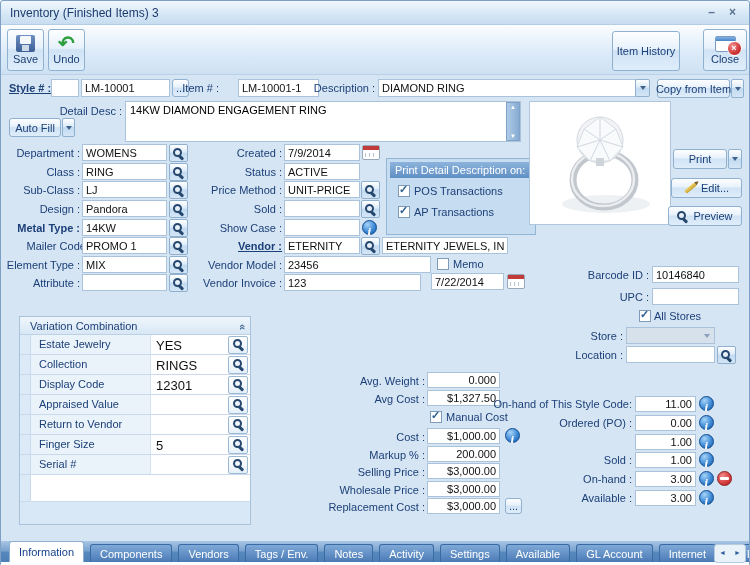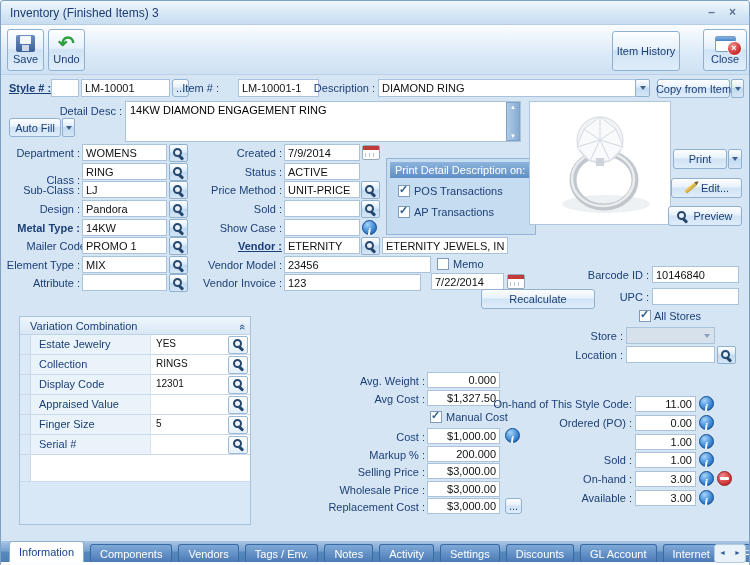--- a/index.html
+++ b/index.html
@@ -113,21 +113,21 @@
     font-size:11px;color:#1b3f77;background:linear-gradient(#eff6fc,#d8e7f5);
     border-bottom:1px solid #bdd2e7;}
   #varPanel .vhdr .sp{flex:1;}
   .collapse{display:inline-block;transform:rotate(90deg);color:#4a6d99;font-size:11px;
     font-weight:bold;line-height:10px;}
   .vrow{display:flex;height:19px;border-bottom:1px solid #c9daec;background:#fff;}
   .vrow .gut{width:10px;background:#dce9f6;border-right:1px solid #c9daec;}
   .vrow .vl{width:120px;padding:3px 0 0 8px;font-size:11px;color:#1b3f77;
     background:#eaf2fa;border-right:1px solid #d5e3f2;box-sizing:border-box;
     white-space:nowrap;}
-  .vrow .vv{flex:1;padding:3px 0 0 5px;font-size:10px;color:#111;background:#fff;}
+  .vrow .vv{flex:1;padding:3px 0 0 5px;font-size:13px;color:#111;background:#fff;}
   .vrow .vm{width:24px;display:flex;align-items:center;justify-content:center;}
   .vrow .vm .mbtn2{width:18px;height:16px;border-radius:2px;border:1px solid #9db9d4;
     background:linear-gradient(#ffffff,#e4f0fa);display:flex;align-items:center;
     justify-content:center;}
   .vblank{display:flex;height:26px;border-bottom:1px solid #c9daec;background:#fff;}
   .vblank .gut{width:10px;background:#dce9f6;border-right:1px solid #c9daec;}
   
   #tabbar{position:absolute;left:0;top:540px;width:100%;height:21px;
     background:linear-gradient(#a9c6e5,#7aa3cf 45%,#5688bd 55%,#4c7fb5);
     display:flex;align-items:flex-end;gap:6px;padding-left:8px;box-sizing:border-box;
@@ -206,21 +206,21 @@
   <div class="dd" style="left:61px;top:117px;width:13px;height:19px;">
       <span class="tri"></span>
     </div>
 
   <span class="lbl" style="left:0;top:146px;width:79px;">Department :</span>
   <input class="fld" style="left: 81px; top: 143px; width: 85px;" value="WOMENS">
   <span class="mbtn" style="left:168px;top:143px;">
       <i class="mag"></i>
     </span>
 
-  <span class="lbl" style="left:0;top:165px;width:79px;margin-top:8px;">Class :</span>
+  <span class="lbl" style="left:0;top:165px;width:79px;">Class :</span>
   <input class="fld" style="left: 81px; top: 162px; width: 85px;" value="RING">
   <span class="mbtn" style="left:168px;top:162px;">
       <i class="mag"></i>
     </span>
 
   <span class="lbl" style="left:0;top:183px;width:79px;">Sub-Class :</span>
   <input class="fld" style="left: 81px; top: 180px; width: 85px;" value="LJ">
   <span class="mbtn" style="left:168px;top:180px;">
       <i class="mag"></i>
     </span>
@@ -327,23 +327,20 @@
   </div>
   <div class="btn" style="left:667px;top:205px;width:74px;height:20px;">
     <i class="mag" style="margin-right:5px;"></i>
     <span>Preview</span>
   </div>
 
   <span class="lbl" style="left:560px;top:268px;width:88px;">Barcode ID :</span>
   <input class="fld" style="left: 651px; top: 265px; width: 87px;" value="10146840">
   <span class="lbl" style="left:560px;top:290px;width:88px;">UPC :</span>
   <input class="fld" style="left: 651px; top: 287px; width: 87px;">
-  <div class="btn" style="left:480px;top:288px;width:114px;height:20px;">
-    <span>Recalculate</span>
-  </div>
   <span class="cb checked" style="left:638px;top:309px;"></span>
   <span class="cblbl" style="left:653px;top:309px;">All Stores</span>
   <span class="lbl" style="left:540px;top:329px;width:82px;">Store :</span>
   <div class="fld dis" style="left:625px;top:326px;width:89px;">
     <span></span>
     <span class="tri" style="position:absolute;right:4px;top:6px;opacity:.5;"></span>
   </div>
   <span class="lbl" style="left:540px;top:348px;width:82px;">Location :</span>
   <input class="fld" style="left: 625px; top: 345px; width: 89px;">
   <span class="mbtn" style="left:716px;top:345px;">
@@ -382,20 +379,30 @@
       <span class="vv">12301</span>
       <span class="vm">
           <span class="mbtn2">
             <i class="mag"></i>
           </span>
         </span>
     </div>
     <div class="vrow">
       <span class="gut"></span>
       <span class="vl">Appraised Value</span>
+      <span class="vv"></span>
+      <span class="vm">
+          <span class="mbtn2">
+            <i class="mag"></i>
+          </span>
+        </span>
+    </div>
+    <div class="vrow">
+      <span class="gut"></span>
+      <span class="vl">Return to Vendor</span>
       <span class="vv"></span>
       <span class="vm">
           <span class="mbtn2">
             <i class="mag"></i>
           </span>
         </span>
     </div>
     <div class="vrow">
       <span class="gut"></span>
       <span class="vl">Finger Size</span>
@@ -462,21 +469,21 @@
   <span class="info" style="left:698px;top:489px;"></span>
 
   <div id="tabbar">
     <span class="tab active">Information</span>
     <span class="tab">Components</span>
     <span class="tab">Vendors</span>
     <span class="tab">Tags / Env.</span>
     <span class="tab">Notes</span>
     <span class="tab">Activity</span>
     <span class="tab">Settings</span>
-    <span class="tab">Discounts</span>
+    <span class="tab">Available</span>
     <span class="tab">GL Account</span>
     <span class="tab">Internet</span>
     <span class="tab">RFID</span>
 
   </div>
   <div id="tabwhite"></div>
   <div id="tabArrows">
     <span>◄</span>
     <span>►</span>
   </div>

